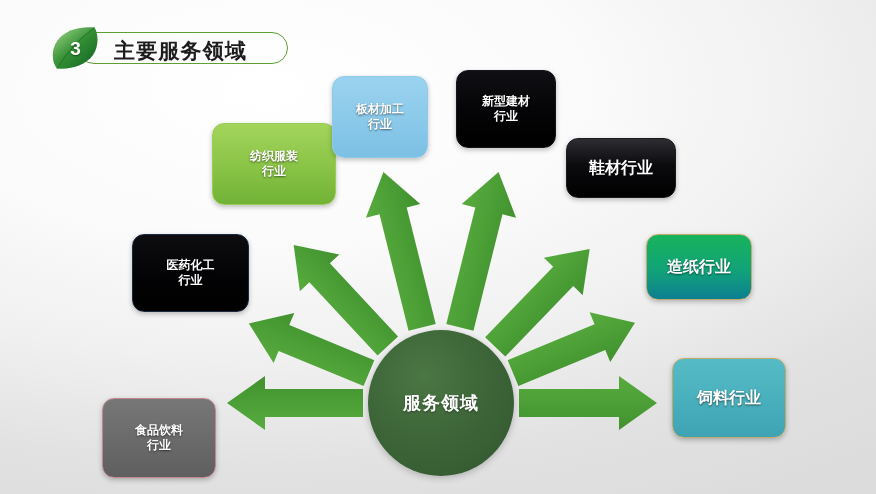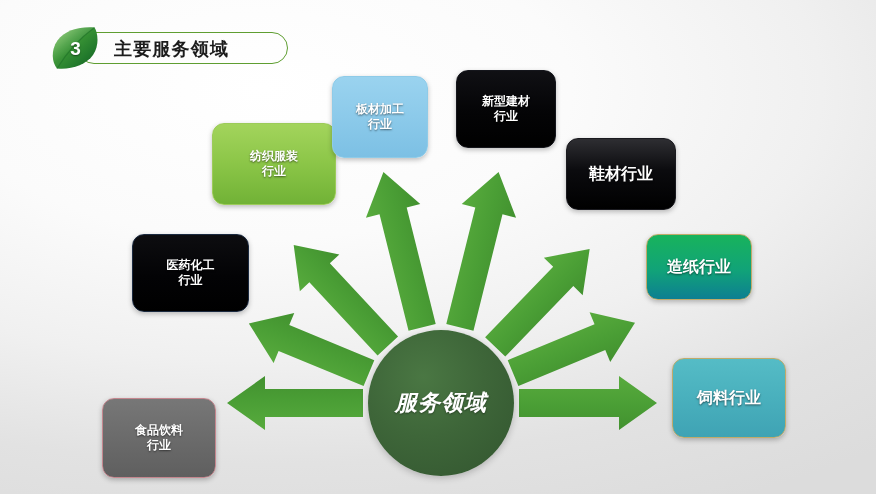--- a/index.html
+++ b/index.html
@@ -36,21 +36,21 @@
     height: 32px;
     border: 1.6px solid #5f9e31;
     border-radius: 17px;
     background: transparent;
     box-sizing: border-box;
   }
   #header-title {
     position: absolute;
     left: 66px;
     top: 13px;
-    font-size: 18px;
+    font-size: 21px;
     font-weight: bold;
     color: #1c1c1c;
     letter-spacing: 1.2px;
     white-space: nowrap;
   }
   #leaf-badge {
     position: absolute;
     left: 0px;
     top: 0px;
     width: 54px;
@@ -82,27 +82,26 @@
     width: 146px;
     height: 146px;
     border-radius: 50%;
     background: radial-gradient(circle at 38% 32%, #4a7743 0%, #3e6639 45%, #32552f 100%);
     box-shadow: 0 2px 7px rgba(0,0,0,0.22);
     display: flex;
     align-items: center;
     justify-content: center;
   }
   #hub-label {
-    font-size: 22px;
+    font-size: 18px;
     font-weight: bold;
     color: #ffffff;
     letter-spacing: 1px;
     text-shadow: 0 1px 2px rgba(0,0,0,0.4);
     white-space: nowrap;
-    font-style: italic;
   }
 
   
   #arrows {
     position: absolute;
     left: 0;
     top: 0;
     width: 876px;
     height: 494px;
     pointer-events: none;
@@ -154,21 +153,21 @@
     background: linear-gradient(180deg, #9ad3ef 0%, #8ccaea 50%, #7cc0e4 100%);
     border: 1.4px solid #8ecbe8;
   }
   #node-newmat {
     left: 456px; top: 70px; width: 100px; height: 78px;
     background: linear-gradient(180deg, #101014 0%, #040406 55%, #000000 100%);
     border: 1.4px solid #15161c;
     text-decoration: underline;
   }
   #node-shoe {
-    left: 566px; top: 138px; width: 110px; height: 72px;
+    left: 566px; top: 138px; width: 110px; height: 60px;
     background: linear-gradient(180deg, #2e2e32 0%, #0b0b0e 45%, #000000 100%);
     border: 1.4px solid #1a1a1f;
   }
   #node-paper {
     left: 646px; top: 234px; width: 106px; height: 66px;
     background: linear-gradient(180deg, #18b35c 0%, #11a378 55%, #0d7f92 100%);
     border: 1.6px solid #c0ab6a;
   }
   #node-feed {
     left: 672px; top: 358px; width: 114px; height: 80px;

